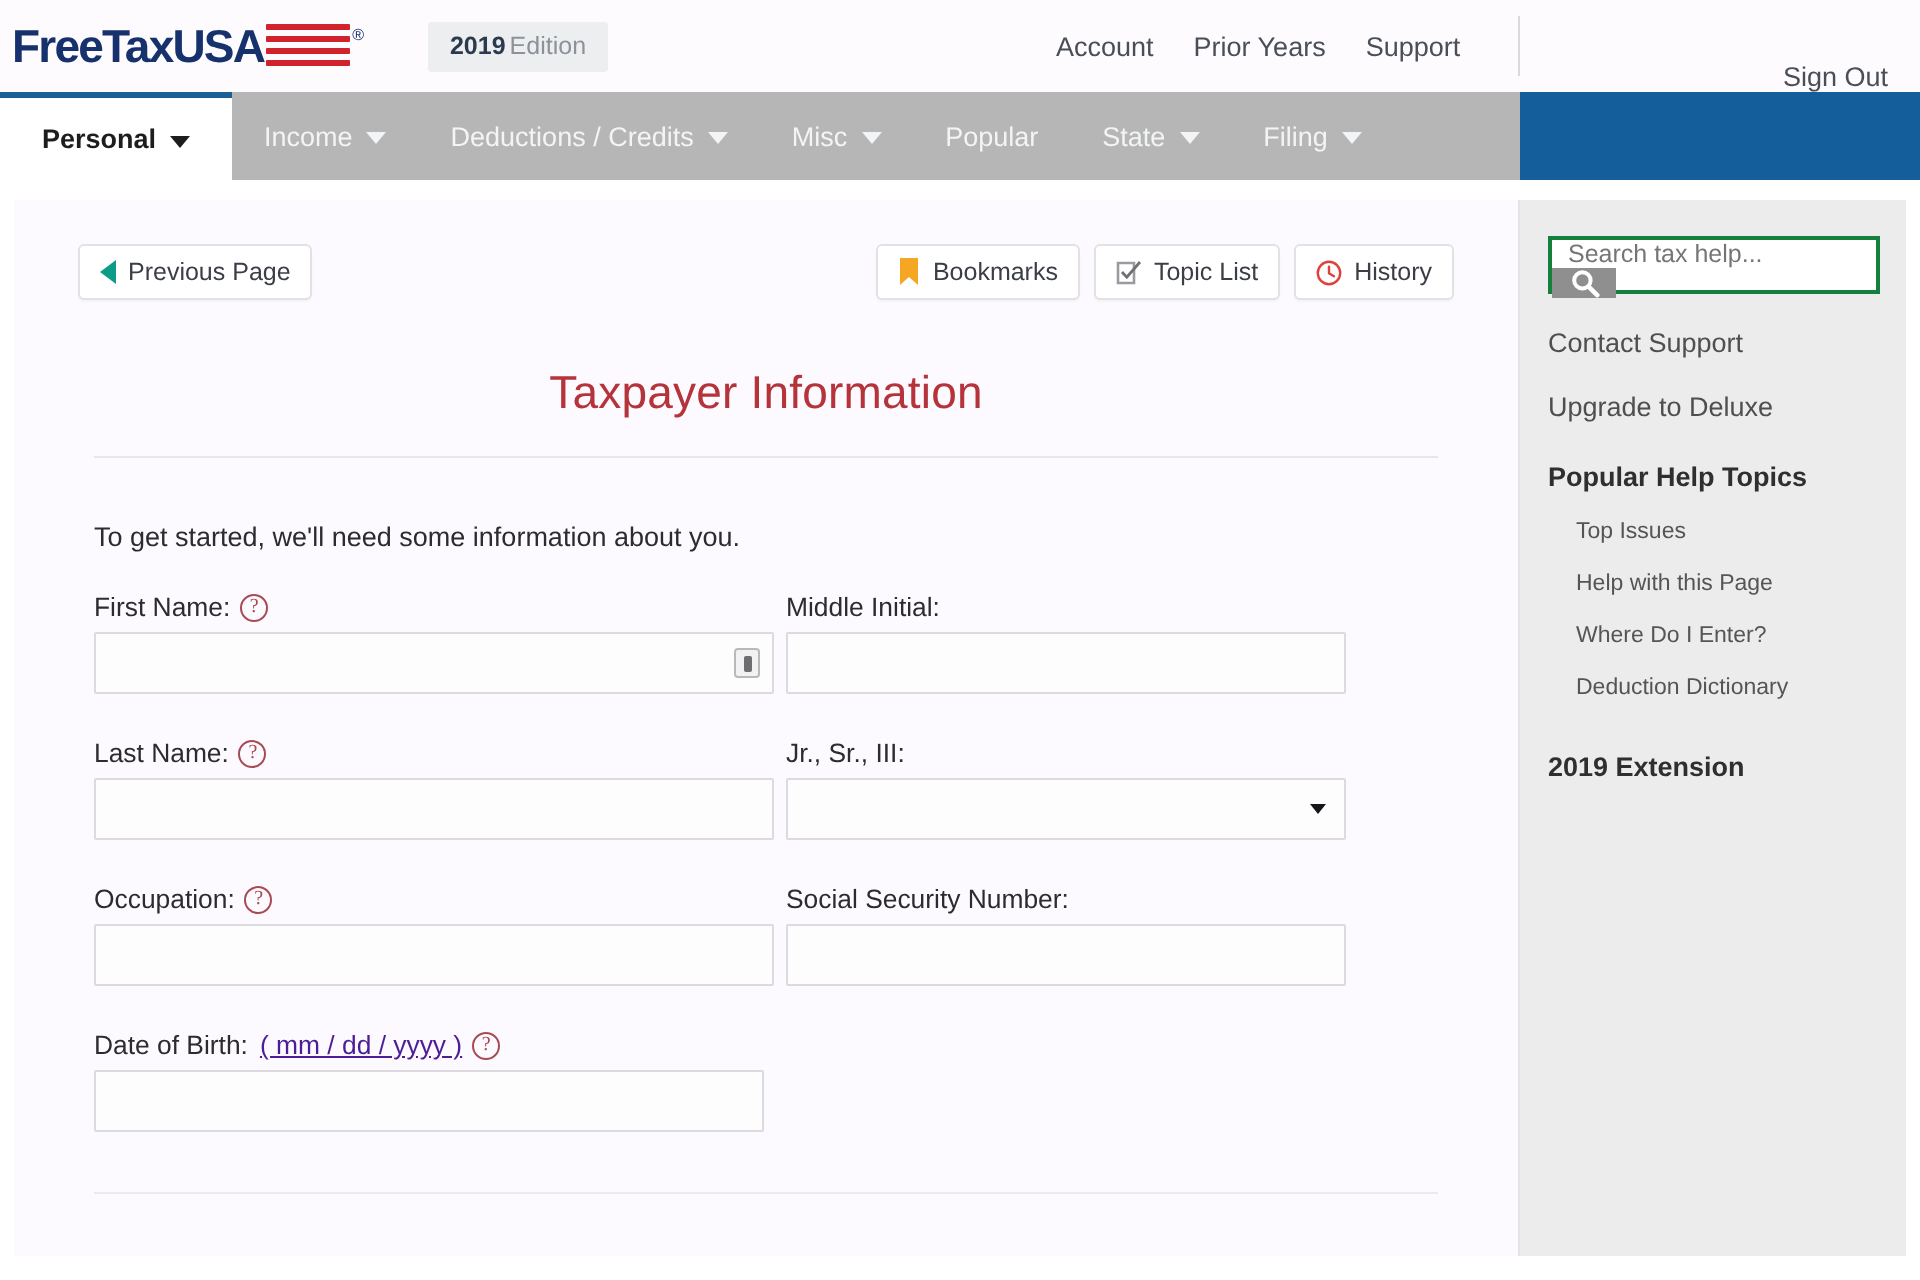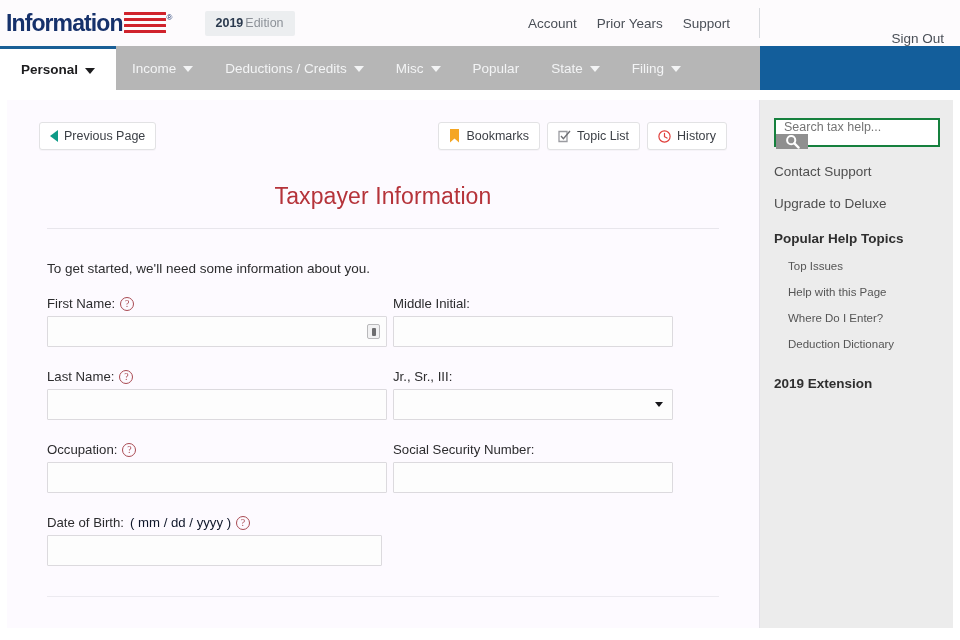--- a/index.html
+++ b/index.html
@@ -232,21 +232,21 @@
   .fcol.left { width: 340px; margin-right: 6px; }
   .fcol.right { width: 280px; }
   .flabel {
     font-size: 13.2px;
     color: #2c2c2e;
     display: flex;
     align-items: center;
     margin-bottom: 5px;
     white-space: nowrap;
   }
-  .flabel .dim { color: #0f172a; }
+  .flabel .dim { color: #4c1d95; text-decoration: underline; }
   .qmark {
     display: inline-flex;
     align-items: center;
     justify-content: center;
     width: 14px; height: 14px;
     border: 1px solid #a94a52;
     border-radius: 50%;
     color: #a94a52;
     font-size: 10px;
     line-height: 1;
@@ -342,21 +342,21 @@
     margin-top: 14px;
     margin-left: 14px;
   }
   .side-head.ext { margin-top: 26px; }
 </style>
 </head>
 <body>
 
 <div class="topbar">
   <div class="logo-wrap">
-    <span class="logo-text">Information</span>
+    <span class="logo-text">FreeTaxUSA</span>
     <span class="logo-flag">
         <i></i>
         <i></i>
         <i></i>
         <i></i>
       </span>
     <span class="logo-reg">®</span>
   </div>
   <div class="edition-pill">
     <b>2019</b><span>Edition</span>

